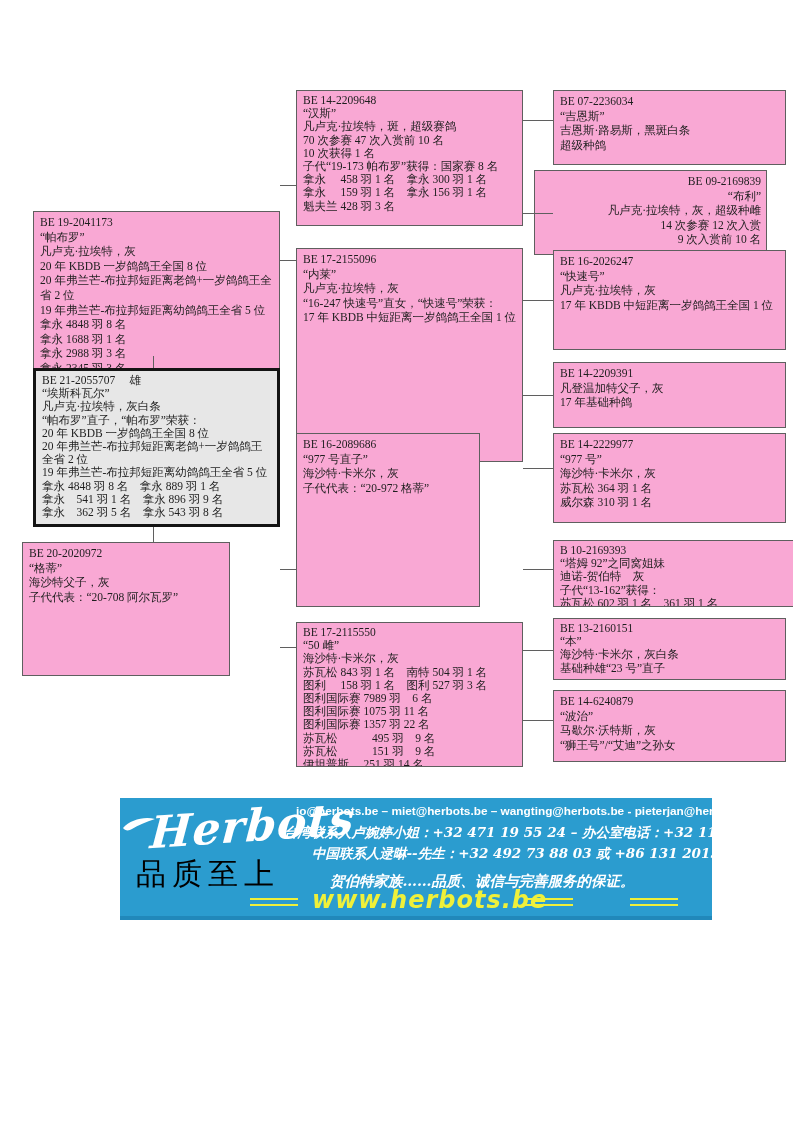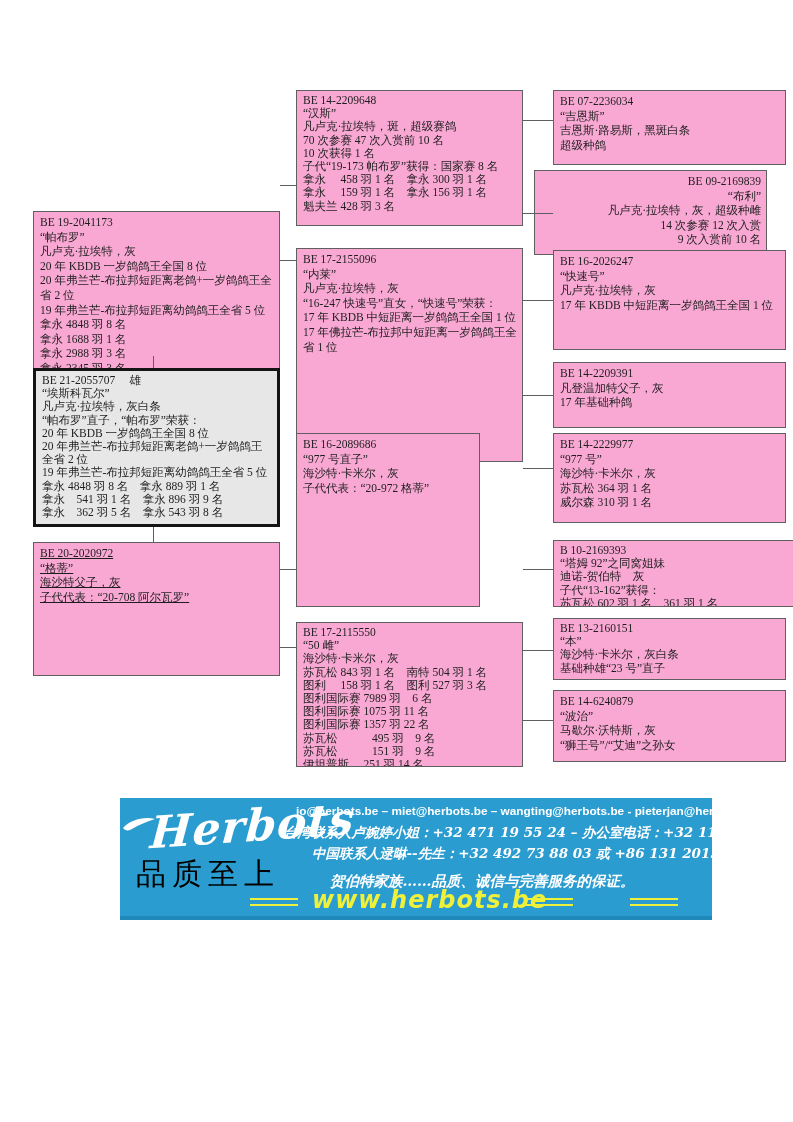--- a/index.html
+++ b/index.html
@@ -63,21 +63,21 @@
       <div class="line">“埃斯科瓦尔”</div>
       <div class="line">凡卢克·拉埃特，灰白条</div>
       <div class="line">“帕布罗”直子，“帕布罗”荣获：</div>
       <div class="line">20 年 KBDB 一岁鸽鸽王全国 8 位</div>
       <div class="line">20 年弗兰芒-布拉邦短距离老鸽+一岁鸽鸽王全省 2 位</div>
       <div class="line">19 年弗兰芒-布拉邦短距离幼鸽鸽王全省 5 位</div>
       <div class="line">拿永 4848 羽 8 名　拿永 889 羽 1 名</div>
       <div class="line">拿永　541 羽 1 名　拿永 896 羽 9 名</div>
       <div class="line">拿永　362 羽 5 名　拿永 543 羽 8 名</div>
     </div>
-  <div class="box" style="left:33px;top:542px;width:247px;height:134px;text-decoration:underline;">
+  <div class="box" style="left:22px;top:542px;width:208px;height:134px;">
       <div class="line">BE 20-2020972</div>
       <div class="line">“格蒂”</div>
       <div class="line">海沙特父子，灰</div>
       <div class="line">子代代表：“20-708 阿尔瓦罗”</div>
     </div>
 
   <div class="box tight" style="left:296px;top:90px;width:227px;height:136px;">
       <div class="line">BE 14-2209648</div>
       <div class="line">“汉斯”</div>
       <div class="line">凡卢克·拉埃特，斑，超级赛鸽</div>
@@ -87,21 +87,20 @@
       <div class="line">拿永　 458 羽 1 名　拿永 300 羽 1 名</div>
       <div class="line">拿永　 159 羽 1 名　拿永 156 羽 1 名</div>
       <div class="line">魁夫兰 428 羽 3 名</div>
     </div>
   <div class="box wrap" style="left:296px;top:248px;width:227px;height:214px;">
       <div class="line">BE 17-2155096</div>
       <div class="line">“内莱”</div>
       <div class="line">凡卢克·拉埃特，灰</div>
       <div class="line">“16-247 快速号”直女，“快速号”荣获：</div>
       <div class="line">17 年 KBDB 中短距离一岁鸽鸽王全国 1 位</div>
-      <div class="line">17 年佛拉芒-布拉邦中短距离一岁鸽鸽王全省 1 位</div>
     </div>
   <div class="box" style="left:296px;top:433px;width:184px;height:174px;">
       <div class="line">BE 16-2089686</div>
       <div class="line">“977 号直子”</div>
       <div class="line">海沙特·卡米尔，灰</div>
       <div class="line">子代代表：“20-972 格蒂”</div>
     </div>
   <div class="box tight" style="left:296px;top:622px;width:227px;height:145px;">
       <div class="line">BE 17-2115550</div>
       <div class="line">“50 雌”</div>

